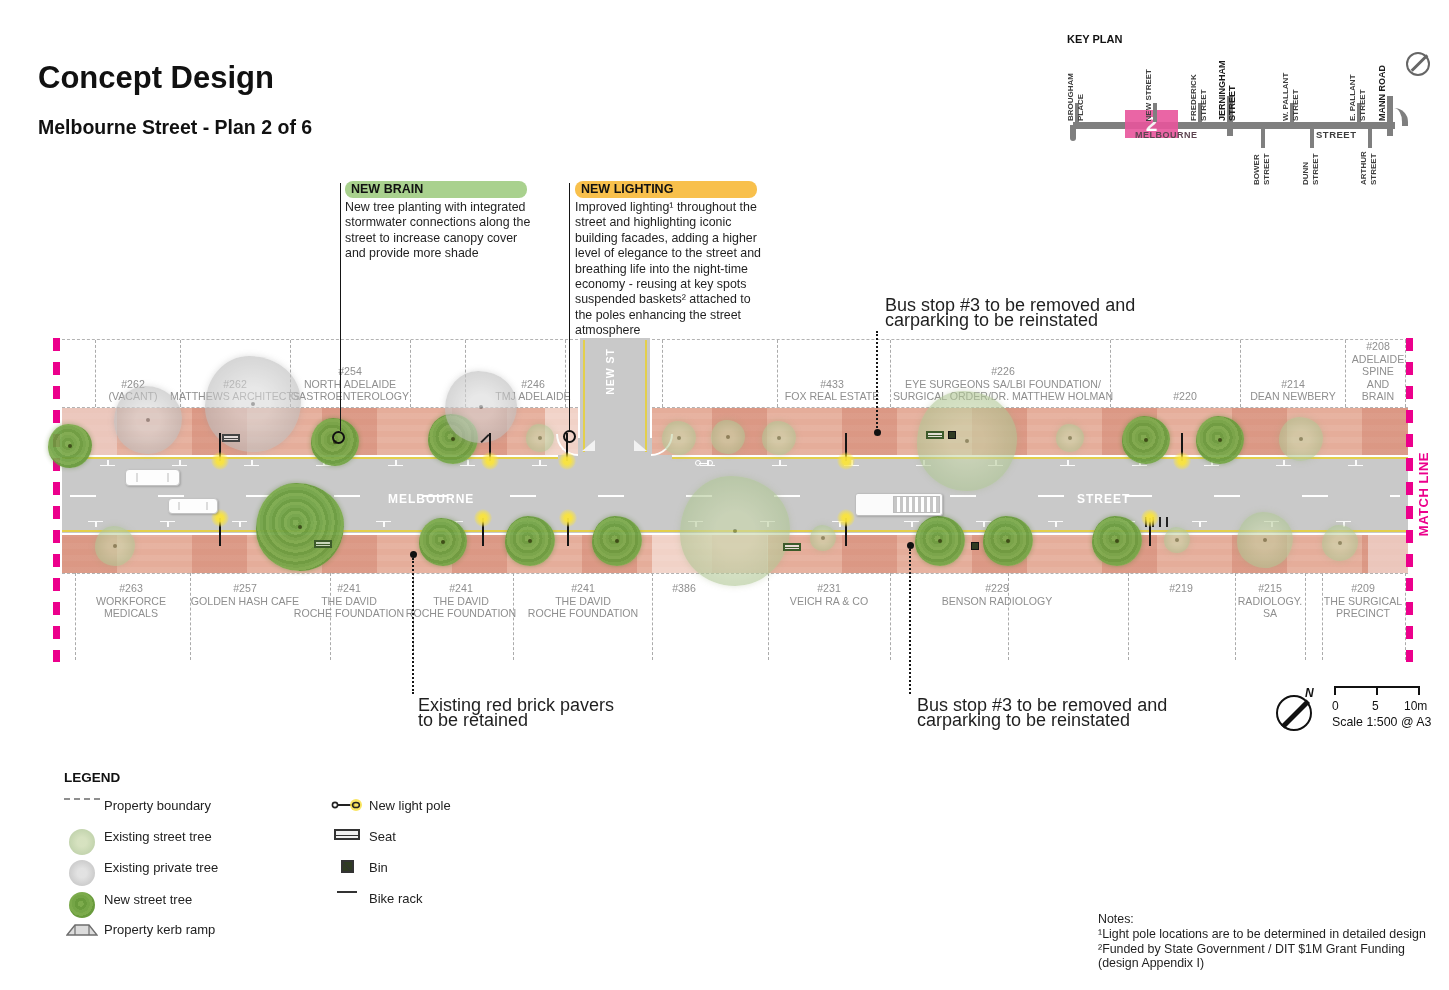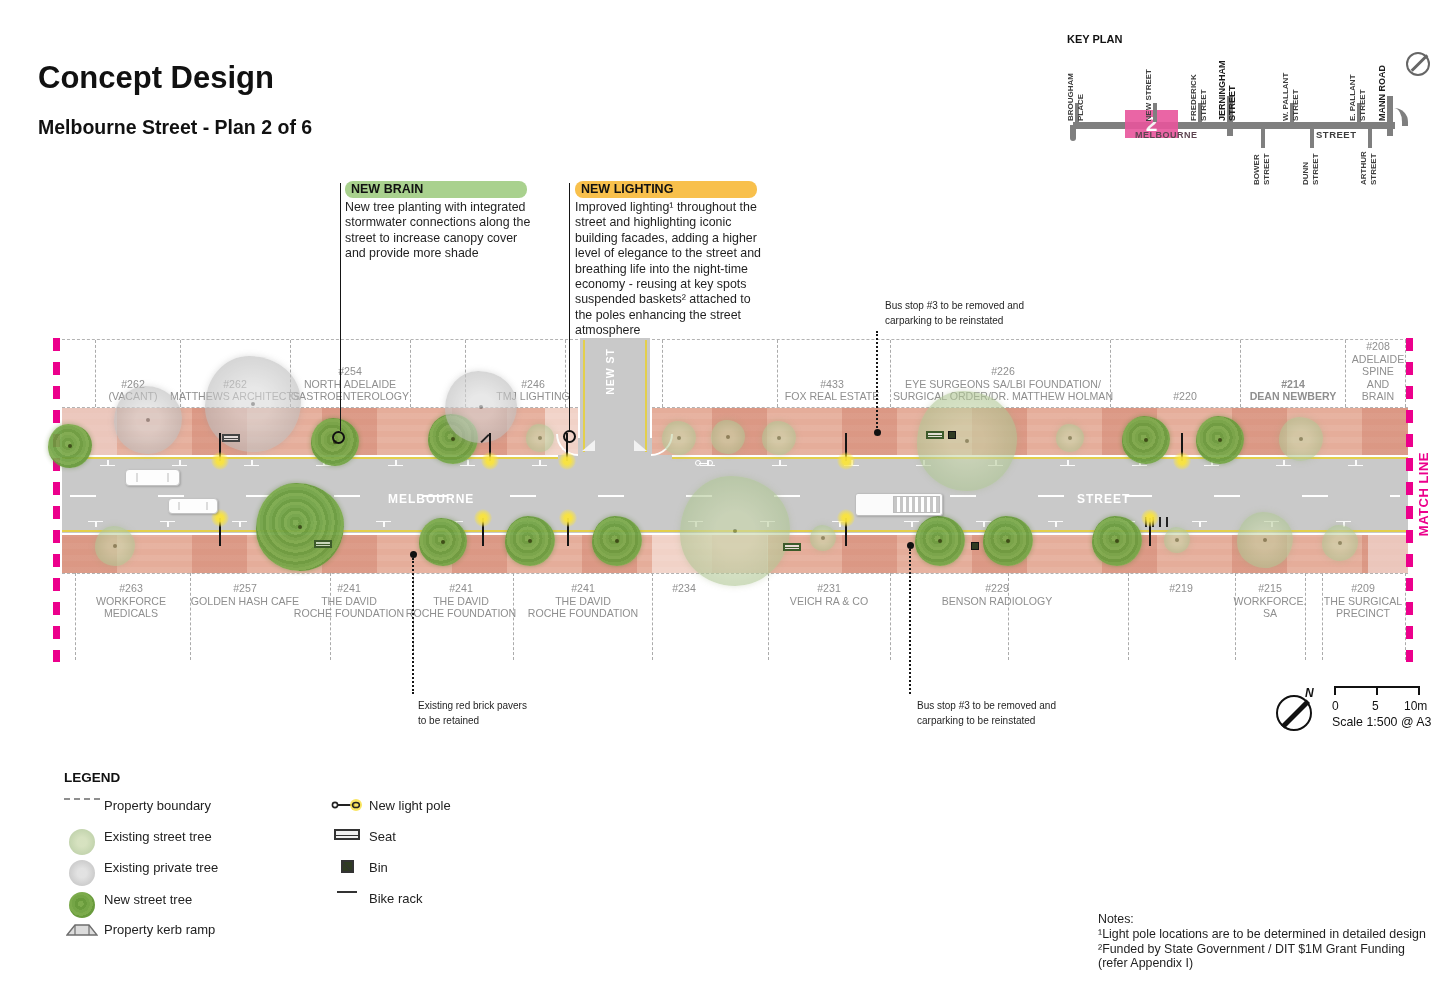--- a/index.html
+++ b/index.html
@@ -24,21 +24,21 @@
   .kp-mel { position:absolute; left:70px; top:100px; font-size:9px; font-weight:700; color:#5d4450; letter-spacing:.5px; }
   .kp-street { position:absolute; left:251px; top:99px; font-size:9.5px; font-weight:700; color:#3d3d3d; letter-spacing:.5px; }
   .kp-north { position:absolute; left:341px; top:22px; width:24px; height:24px; border:2px solid #666; border-radius:50%; }
   .kp-north::after { content:''; position:absolute; left:10px; top:-2px; width:3px; height:22px; background:#666; transform:rotate(45deg); }
 
   
   .callout { position:absolute; width:196px; }
   .callout .pill { display:inline-block; border-radius:8px; padding:1px 8px 2px 6px; font-size:12.5px; font-weight:700; color:#111; min-width:182px; }
   .callout .body { margin-top:2px; font-size:12.4px; line-height:15.4px; color:#1f1f1f; }
 
-  .annotation { position:absolute; font-size:10px; line-height:15px; color:#1f1f1f; white-space:pre-line; }
+  .annotation { position:absolute; font-size:18px; line-height:15px; color:#1f1f1f; white-space:pre-line; }
 
   
   .footpath { position:absolute; left:62px; width:1346px; background-color:#e5ad9a;
     background-image: repeating-linear-gradient(90deg, rgba(198,107,86,.32) 0 55px, rgba(0,0,0,0) 55px 130px),
                       repeating-linear-gradient(0deg, rgba(255,255,255,.07) 0 6px, rgba(0,0,0,0) 6px 12px); }
   .fp-top { top:408px; height:47px; }
   .fp-bot { top:535px; height:38px; }
   .fp-light { position:absolute; background:rgba(255,255,255,.45); }
   .road { position:absolute; left:62px; top:455px; width:1346px; height:80px; background:#c9c9c9; }
   .kerbline { position:absolute; height:2px; background:#fff; }
@@ -271,35 +271,35 @@
         <div>#262</div>
         <div>MATTHEWS ARCHITECTS</div>
       </div>
       <div class="lotlabel" style="left: 235px; top: 365.2px; width: 230px;">
         <div>#254</div>
         <div>NORTH ADELAIDE</div>
         <div>GASTROENTEROLOGY</div>
       </div>
       <div class="lotlabel" style="left: 418px; top: 377.8px; width: 230px;">
         <div>#246</div>
-        <div>TMJ LIGHTING</div>
+        <div>TMJ ADELAIDE</div>
       </div>
       <div class="lotlabel" style="left: 717px; top: 377.8px; width: 230px;">
         <div>#433</div>
         <div>FOX REAL ESTATE</div>
       </div>
       <div class="lotlabel" style="left: 888px; top: 365.2px; width: 230px;">
         <div>#226</div>
         <div>EYE SURGEONS SA/LBI FOUNDATION/</div>
         <div>SURGICAL ORDER/DR. MATTHEW HOLMAN</div>
       </div>
       <div class="lotlabel" style="left: 1070px; top: 390.4px; width: 230px;">
         <div>#220</div>
       </div>
-      <div class="lotlabel" style="left: 1178px; top: 377.8px; width: 230px; font-weight: bold;">
+      <div class="lotlabel" style="left: 1178px; top: 377.8px; width: 230px;">
         <div>#214</div>
         <div>DEAN NEWBERY</div>
       </div>
       <div class="lotlabel" style="left: 1263px; top: 340px; width: 230px;">
         <div>#208</div>
         <div>ADELAIDE</div>
         <div>SPINE</div>
         <div>AND</div>
         <div>BRAIN</div>
       </div>
@@ -321,36 +321,36 @@
         <div>#241</div>
         <div>THE DAVID</div>
         <div>ROCHE FOUNDATION</div>
       </div>
       <div class="lotlabel" style="left: 468px; top: 582px; width: 230px;">
         <div>#241</div>
         <div>THE DAVID</div>
         <div>ROCHE FOUNDATION</div>
       </div>
       <div class="lotlabel" style="left: 569px; top: 582px; width: 230px;">
-        <div>#234</div>
+        <div>#386</div>
       </div>
       <div class="lotlabel" style="left: 714px; top: 582px; width: 230px;">
         <div>#231</div>
         <div>VEICH RA &amp; CO</div>
       </div>
       <div class="lotlabel" style="left: 882px; top: 582px; width: 230px;">
         <div>#229</div>
         <div>BENSON RADIOLOGY</div>
       </div>
       <div class="lotlabel" style="left: 1066px; top: 582px; width: 230px;">
         <div>#219</div>
       </div>
       <div class="lotlabel" style="left: 1155px; top: 582px; width: 230px;">
         <div>#215</div>
-        <div>WORKFORCE.</div>
+        <div>RADIOLOGY.</div>
         <div>SA</div>
       </div>
       <div class="lotlabel" style="left: 1248px; top: 582px; width: 230px;">
         <div>#209</div>
         <div>THE SURGICAL</div>
         <div>PRECINCT</div>
       </div>
       <div class="ptick up" style="left: 100px; top: 460px;"></div>
       <div class="ptick up" style="left: 172px; top: 460px;"></div>
       <div class="ptick up" style="left: 244px; top: 460px;"></div>
@@ -538,16 +538,16 @@
     <div class="sb-lab" style="left:0px;">0</div>
     <div class="sb-lab" style="left:40px;">5</div>
     <div class="sb-lab" style="left:72px;">10m</div>
     <div class="scale-text">Scale 1:500 @ A3</div>
   </div>
 
   <div id="notes">
     <div>Notes:</div>
   <div>¹Light pole locations are to be determined in detailed design</div>
       <div>²Funded by State Government / DIT $1M Grant Funding</div>
-      <div>(refer Appendix I)</div>
+      <div>(design Appendix I)</div>
     </div>
 
 </div>
 
 </body></html>

